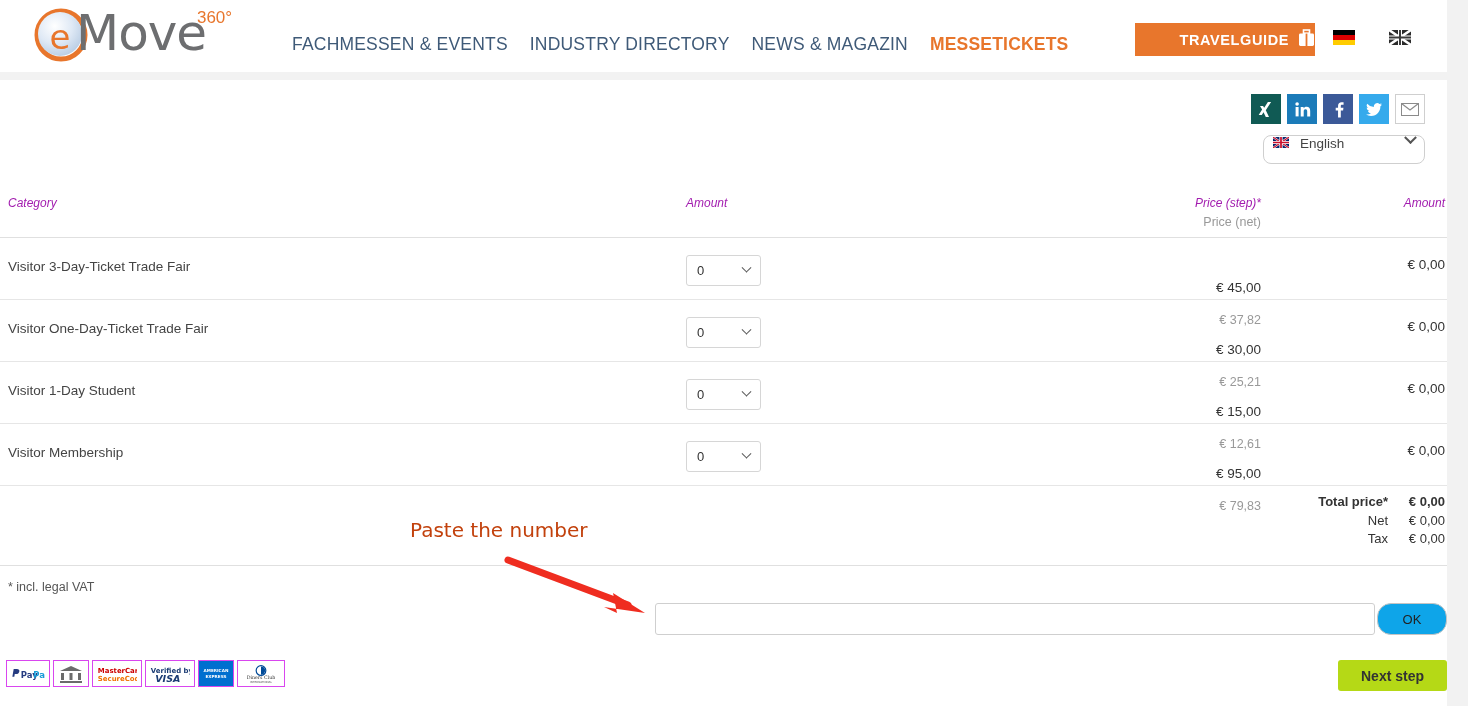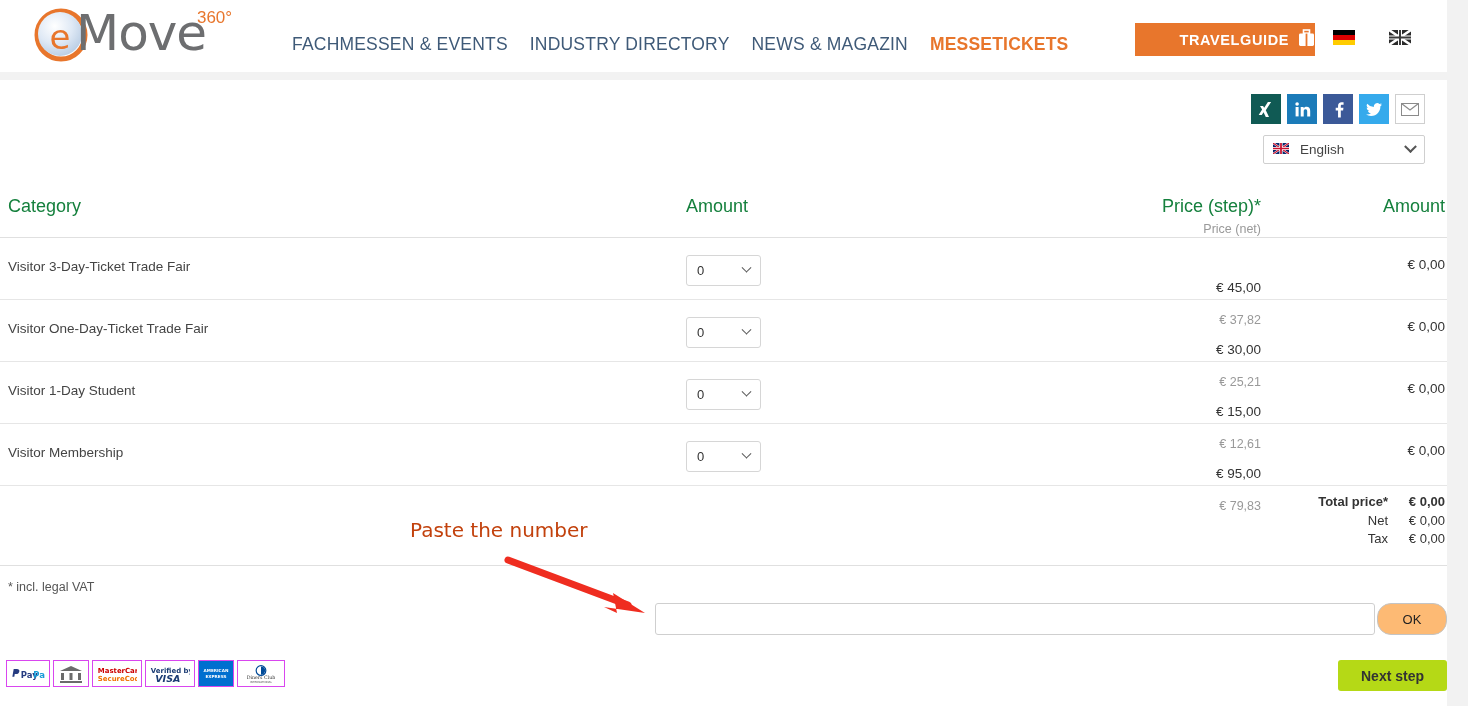--- a/index.html
+++ b/index.html
@@ -38,34 +38,34 @@
   
   .social { position: absolute; right: 22px; top: 94px; display: flex; gap: 6px; }
   .soc { width: 30px; height: 30px; display: flex; align-items: center; justify-content: center;
          color: #fff; font-size: 17px; font-weight: bold; cursor: pointer; }
   .soc-xing { background: #105a54; } .soc-in { background: #1b7bb9; }
   .soc-fb { background: #3b5998; } .soc-tw { background: #35aaec; }
   .soc-mail { background: #fff; border: 1px solid #cfcfcf; color: #8b8b8b; }
 
   
   .langsel { position: absolute; right: 22px; top: 135px; width: 162px; height: 29px; border: 1px solid #cfcfcf;
-             background: #fff; border-radius: 2px; display: flex; align-items: center; padding: 0 9px;
+             background: #fff; border-radius: 8px; display: flex; align-items: flex-start; padding: 0 9px;
              font-size: 13.5px; color: #444; cursor: pointer; }
   .langsel .lbl { margin-left: 11px; flex: 1; }
   .chev { width: 9px; height: 9px; border-right: 2px solid #555; border-bottom: 2px solid #555;
           transform: rotate(45deg) translate(-2px,-2px); }
 
   
   .tbl { position: absolute; left: 0; top: 186px; width: 1447px; }
   .thead { display: flex; align-items: flex-start; height: 52px; padding: 10px 0 0 0; border-bottom: 1px solid #e0e0e0; }
   .c-cat { width: 686px; padding-left: 8px; }
   .c-amt { width: 360px; }
   .c-price { width: 215px; text-align: right; }
   .c-total { width: 186px; text-align: right; padding-right: 2px; }
-  .th { font-size: 18px; color: #15803d; }
+  .th { font-size: 12px; color: #a21caf; font-style: italic; }
   .th-sub { font-size: 12.5px; color: #999; margin-top: 5px; }
 
   .trow { display: flex; align-items: flex-start; height: 62px; padding-top: 17px; border-bottom: 1px solid #e6e6e6; }
   .cat-name { font-size: 13.5px; color: #444; padding-top: 4px; }
   .qty { width: 75px; height: 31px; border: 1px solid #d6d6d6; border-radius: 3px; background: #fff;
          display: flex; align-items: center; padding: 0 10px; font-size: 13px; color: #333; cursor: pointer; }
   .qty .chev { width: 7px; height: 7px; border-width: 1.6px; margin-left: auto; }
   .price-g { font-size: 13.5px; color: #333; margin-top: 25px; }
   .price-n { font-size: 12.5px; color: #999; margin-top: 18px; }
   .amt-val { font-size: 13.5px; color: #333; padding-top: 2px; }
@@ -76,21 +76,21 @@
   .tot-row { display: flex; justify-content: flex-end; gap: 9px; }
   .tot-lbl { min-width: 70px; } .tot-lbl.bold { font-weight: bold; } .tot-val { min-width: 48px; text-align: right; }
   .tot-val.bold { font-weight: bold; }
 
   .vat { position: absolute; left: 8px; top: 580px; font-size: 12.5px; color: #555; }
 
   
   .voucher-input { position: absolute; left: 655px; top: 603px; width: 720px; height: 32px;
                    border: 1px solid #cfcfcf; border-radius: 3px; background: #fff; font-size: 13px;
                    padding: 0 8px; font-family: "Liberation Sans", sans-serif; }
-  .ok-btn { position: absolute; left: 1377px; top: 603px; width: 70px; height: 32px; background: #fdba74;
+  .ok-btn { position: absolute; left: 1377px; top: 603px; width: 70px; height: 32px; background: #0ea5e9;
             border: 1px solid #c4c4c4; border-radius: 14px; font-size: 13px; color: #222; cursor: pointer;
             font-family: "Liberation Sans", sans-serif; }
 
   
   .anno-text { position: absolute; left: 410px; top: 518px; font-size: 20px; color: #c2410c;
                font-family: "DejaVu Sans", sans-serif; }
   .anno-arrow { position: absolute; left: 500px; top: 555px; pointer-events: none; }
 
   
   .pay { position: absolute; left: 6px; top: 660px; display: flex; gap: 3px; align-items: center; }

